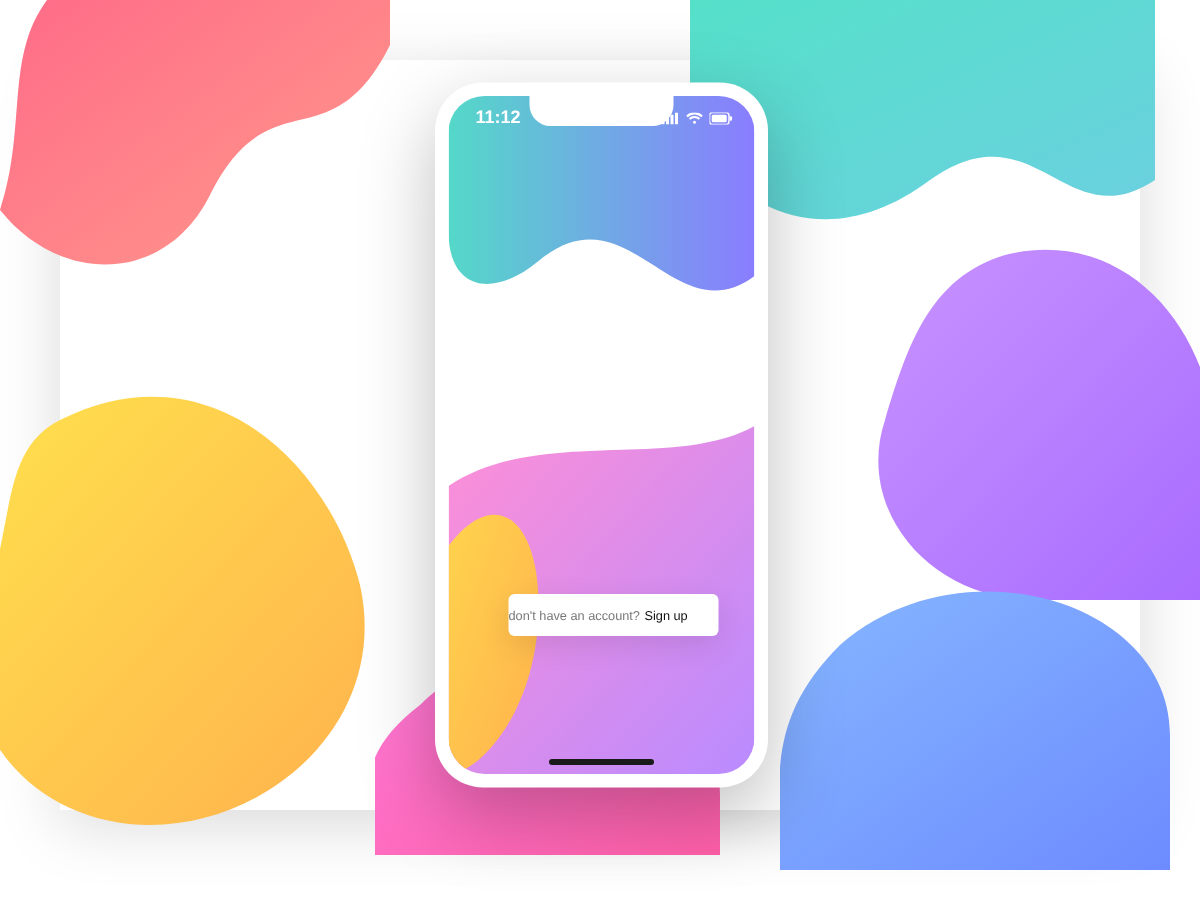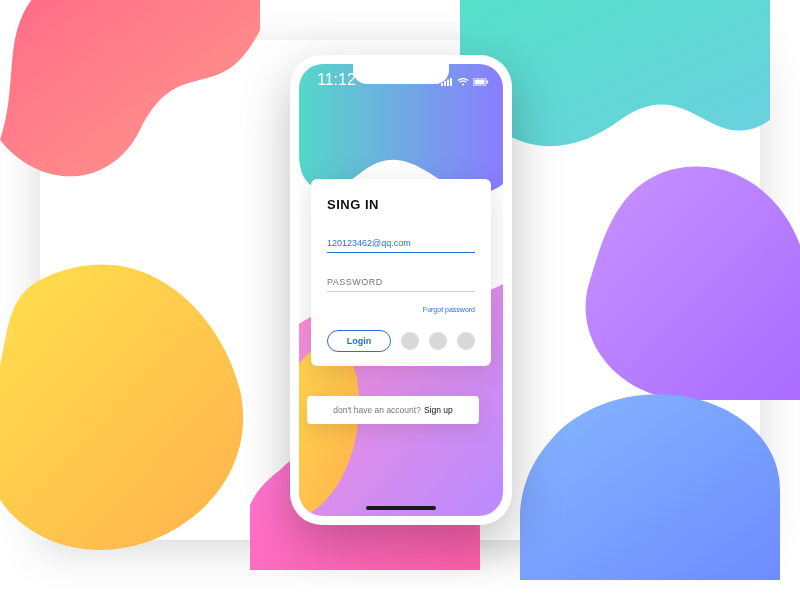--- a/index.html
+++ b/index.html
@@ -6,39 +6,39 @@
   .stage{position:relative;width:720px;height:500px;margin:40px auto;background:#fff;box-shadow:0 10px 40px rgba(0,0,0,.15)}
   
   .blob{position:absolute}
   .blob svg{display:block}
   
   .phone{position:absolute;left:250px;top:15px;width:222px;height:470px;border-radius:32px;background:#fff;box-shadow:0 18px 50px rgba(0,0,0,.25)}
   .screen{position:absolute;left:9px;top:9px;right:9px;bottom:9px;border-radius:24px;overflow:hidden;background:#fff}
   .notch{position:absolute;top:0;left:50%;transform:translateX(-50%);width:96px;height:20px;background:#fff;border-bottom-left-radius:14px;border-bottom-right-radius:14px;z-index:30}
   .homebar{position:absolute;bottom:6px;left:50%;transform:translateX(-50%);width:70px;height:4px;border-radius:3px;background:#1a1a1a;z-index:30}
   
-  .status{position:absolute;top:0;left:0;right:0;height:28px;z-index:25;color:#fff;font-size:16px;font-weight:400}
+  .status{position:absolute;top:0;left:0;right:0;height:28px;z-index:25;color:#fff;font-size:12px;font-weight:700}
   .status .time{position:absolute;left:18px;top:7px}
   .status .right{position:absolute;right:14px;top:8px;display:flex;align-items:center;gap:4px}
   
   .sbg{position:absolute;inset:0}
   
   .card{position:absolute;left:12px;right:12px;top:115px;background:#fff;border-radius:6px;box-shadow:0 6px 30px rgba(0,0,0,.12);padding:18px 16px 14px 16px;box-sizing:border-box;z-index:20}
   .card h1{margin:0 0 20px 0;font-size:13px;font-weight:600;letter-spacing:.5px;color:#111}
   .field{position:relative;margin-bottom:18px}
   .field input{width:100%;border:none;border-bottom:1px solid #cfcfcf;background:transparent;font-size:9px;padding:4px 0;outline:none;box-sizing:border-box}
   .field.active input{border-bottom:1px solid #2a6fd6;color:#2a6fd6}
   .field .ph{color:#b8b8b8;font-size:9px;letter-spacing:.5px}
   .forgot{text-align:right;margin-top:-12px;margin-bottom:14px}
   .forgot a{font-size:7px;color:#2a6fd6;text-decoration:none}
   .actions{display:flex;align-items:center;gap:10px}
   .loginbtn{border:1.5px solid #2a6fd6;color:#2a6fd6;background:#fff;border-radius:14px;height:22px;width:64px;font-size:9px;font-weight:600;cursor:pointer}
   .soc{width:18px;height:18px;border-radius:50%;background:#d9d9d9;display:inline-block;cursor:pointer}
   
-  .signup{position:absolute;left:8px;right:24px;top:332px;height:28px;background:#fff;border-radius:4px;box-shadow:0 6px 20px rgba(0,0,0,.10);z-index:19;display:flex;align-items:center;justify-content:center;font-size:8.5px;color:#777}
+  .signup{position:absolute;left:40px;right:24px;top:332px;height:28px;background:#fff;border-radius:4px;box-shadow:0 6px 20px rgba(0,0,0,.10);z-index:19;display:flex;align-items:center;justify-content:flex-start;font-size:8.5px;color:#777}
   .signup b{color:#111;font-weight:400;margin-left:3px}
 </style>
 </head>
 <body>
 
 <div class="stage">
 
   <div class="blob" style="left:-40px;top:-50px">
     <svg width="260" height="210">
         <defs>
@@ -147,42 +147,20 @@
                 <path d="M6 7.5a1 1 0 100-2 1 1 0 000 2zM2.2 3.8a5.5 5.5 0 017.6 0l-1 1a4 4 0 00-5.6 0zM.5 2.1a8 8 0 0111 0l-1 1a6.5 6.5 0 00-9 0z" fill="#fff"></path>
               </svg></span>
           <span><svg width="16" height="8">
                 <rect x="0" y="0" width="13" height="8" rx="2" fill="none" stroke="#fff" stroke-width="1"></rect>
                 <rect x="1.5" y="1.5" width="10" height="5" rx="1" fill="#fff"></rect>
                 <rect x="13.5" y="2.5" width="1.5" height="3" rx=".7" fill="#fff"></rect>
               </svg></span>
         </span>
       </div>
 
-      <div class="card">
-        <h1>SING IN</h1>
-
-        <div class="field active">
-          <input type="text" style="color: rgb(42, 111, 214);" value="120123462@qq.com">
-        </div>
-
-        <div class="field">
-          <input type="password" class="ph" placeholder="PASSWORD" style="">
-        </div>
-
-        <div class="forgot">
-          <a href="#">Forgot password</a>
-        </div>
-
-        <div class="actions">
-          <button class="loginbtn">Login</button>
-          <span class="soc"></span>
-          <span class="soc"></span>
-          <span class="soc"></span>
-        </div>
-      </div>
 
       <div class="signup">
         <span>don't have an account? </span>
         <b>Sign up</b>
       </div>
 
       <div class="homebar"></div>
     </div>
   </div>
 

